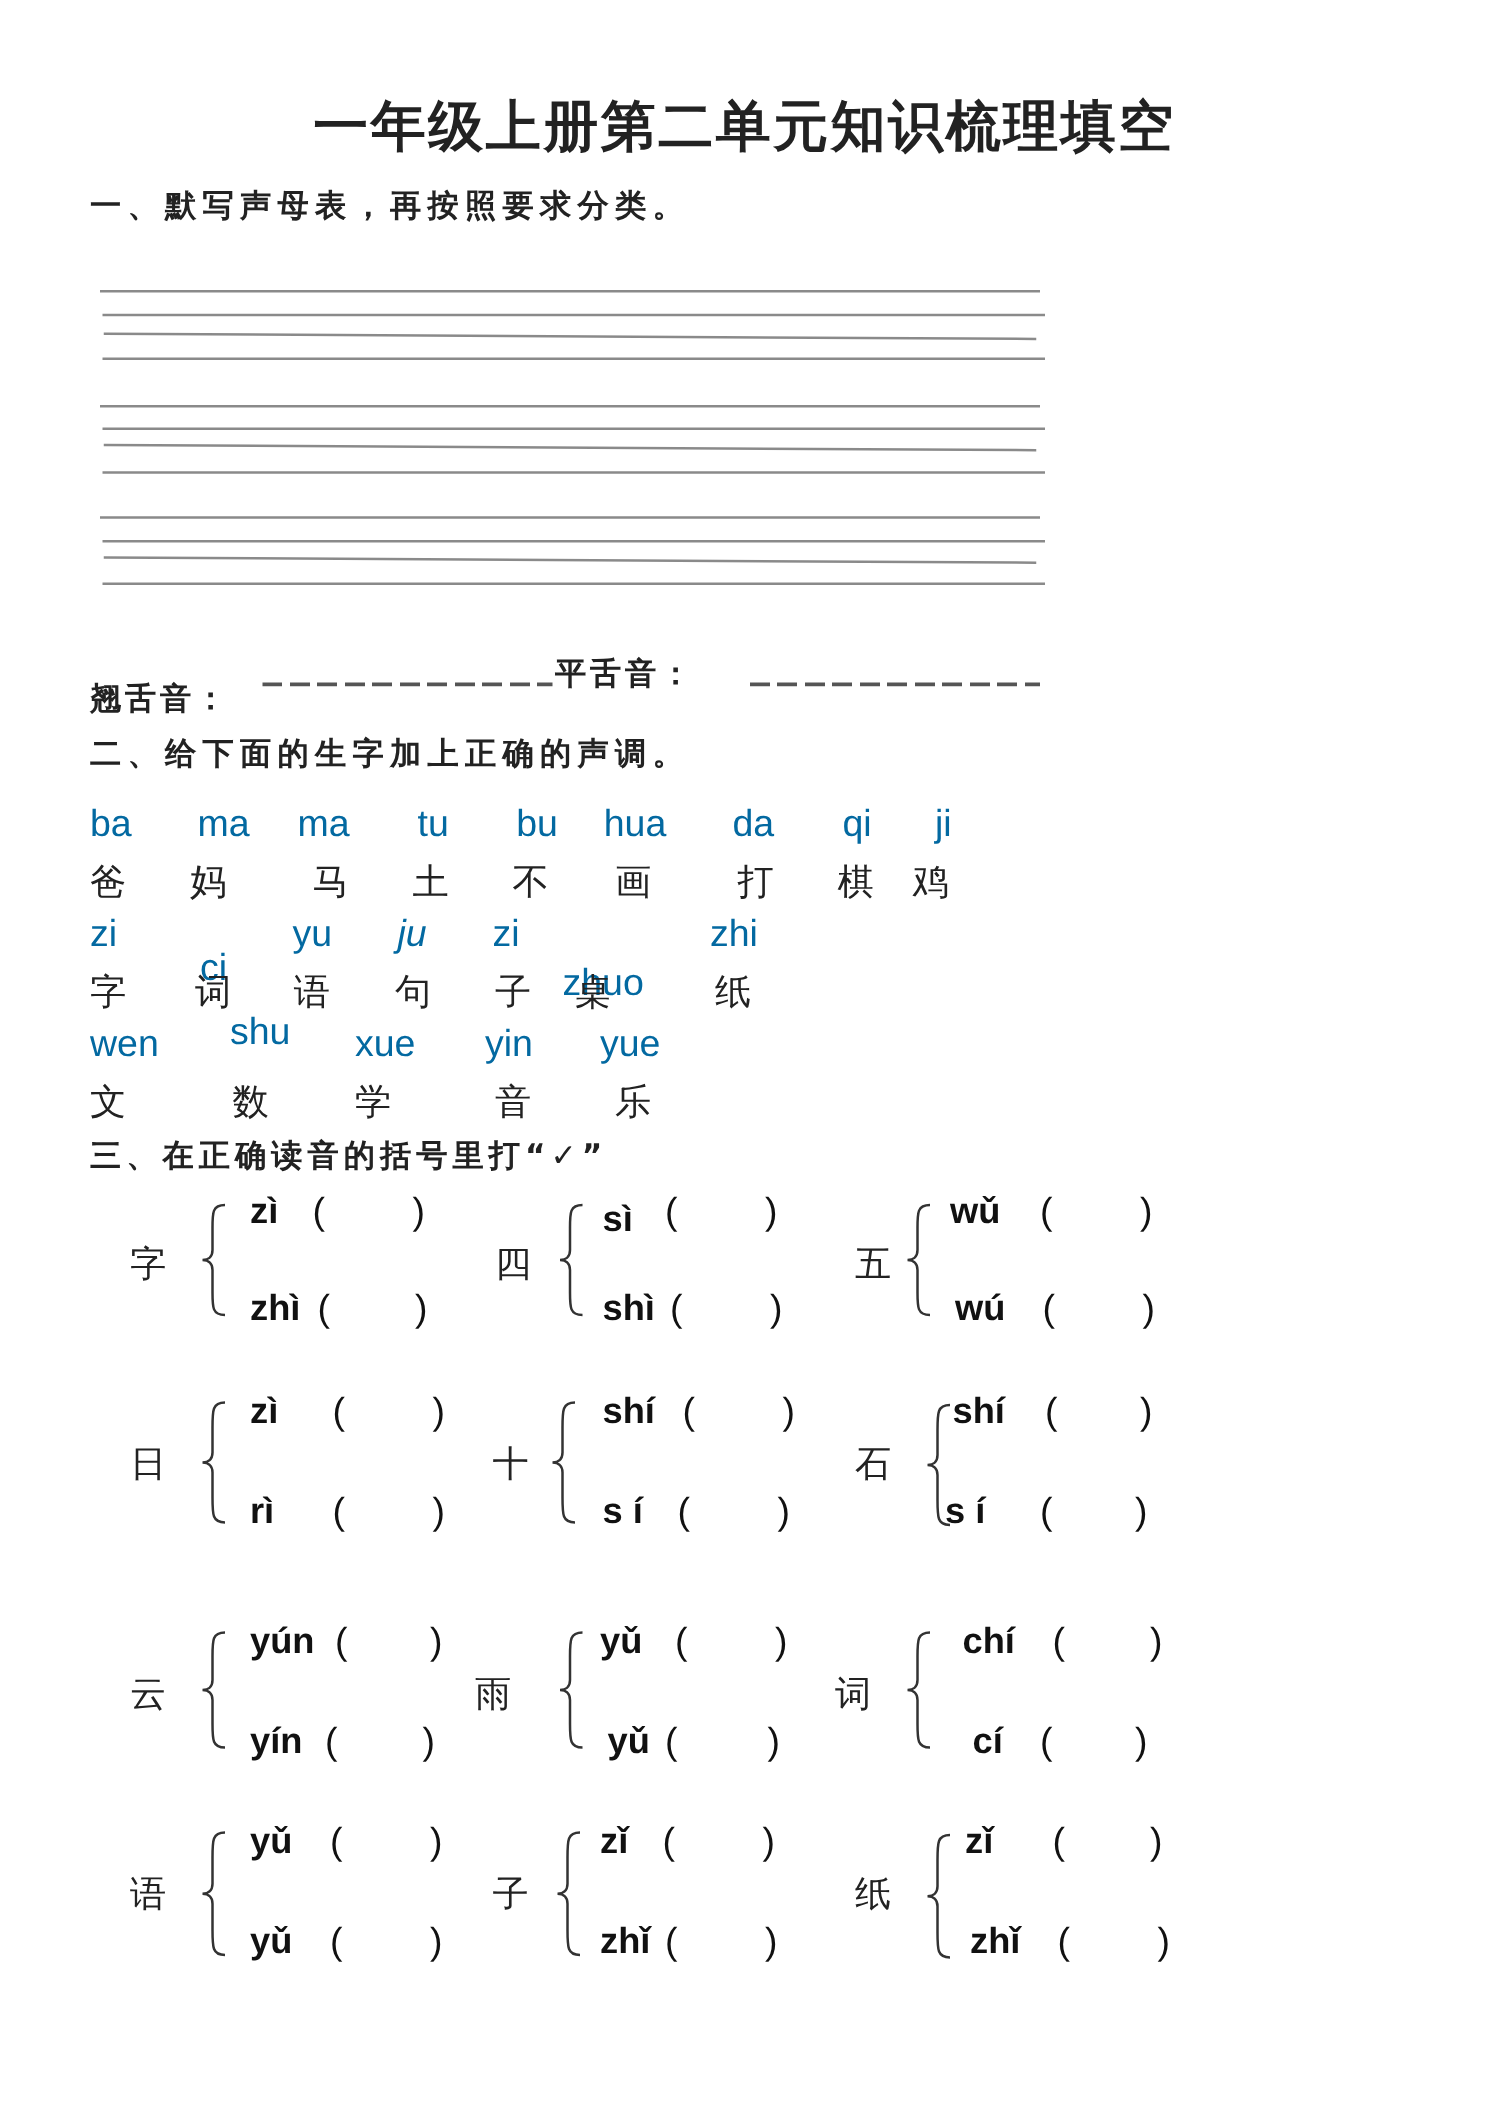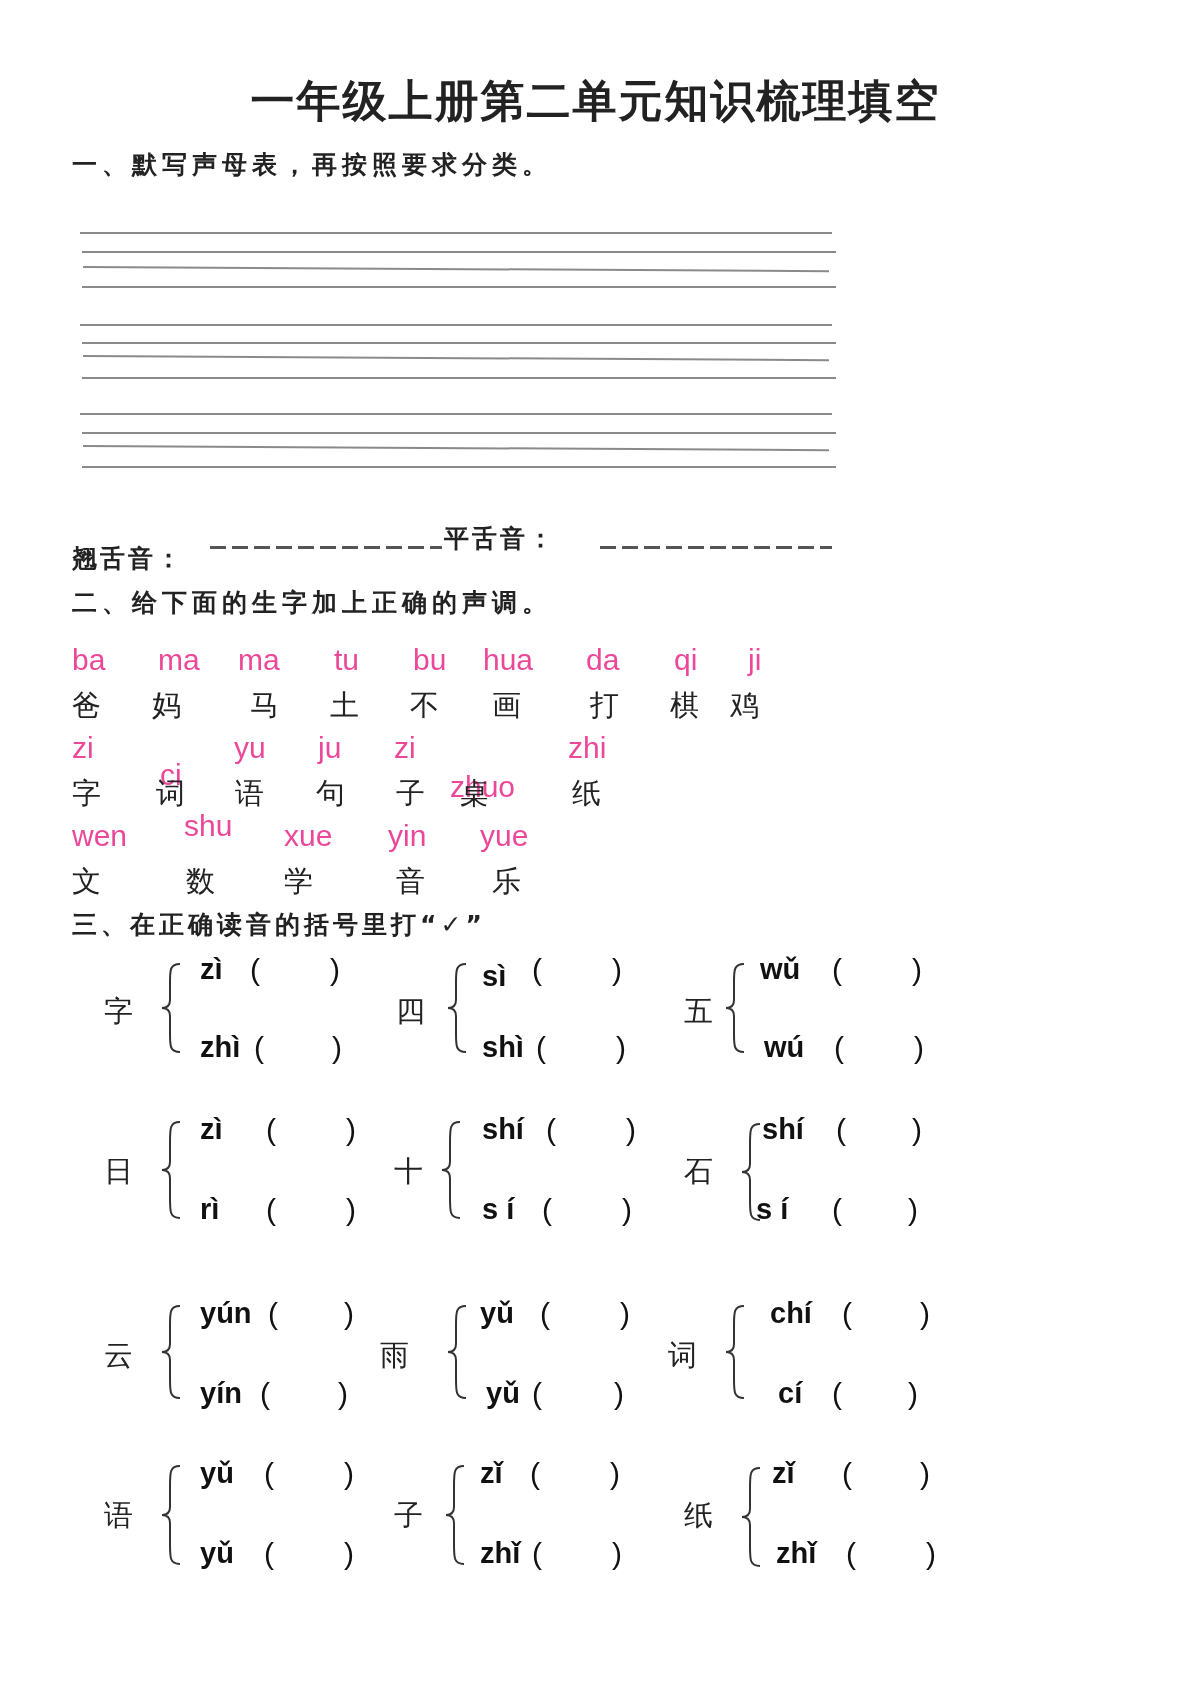--- a/index.html
+++ b/index.html
@@ -6,21 +6,21 @@
   body { width: 1191px; height: 1684px; position: relative; overflow: hidden;
          font-family: "DejaVu Sans", "Liberation Sans", sans-serif; color: #1a1a1a; }
   .abs { position: absolute; white-space: nowrap; }
   .title { left: 0; width: 1191px; top: 72px; text-align: center; font-size: 44px;
            font-weight: bold; letter-spacing: 2px; color: #222; }
   .sec { font-size: 25px; font-weight: bold; letter-spacing: 5px; color: #222; }
   .rule { position: absolute; height: 2px; background: #8a8a8a; }
   .dash-label { font-size: 25px; font-weight: bold; letter-spacing: 3px; color: #222; }
   .dash { position: absolute; height: 3px;
           background: repeating-linear-gradient(to right, #555 0 16px, transparent 16px 22px); }
-  .py { font-family: "Liberation Sans", sans-serif; font-size: 30px; color: #ec4899; }
+  .py { font-family: "Liberation Sans", sans-serif; font-size: 30px; color: #0369a1; }
   .hz { font-size: 29px; color: #222; }
   .opt { font-family: "Liberation Sans", sans-serif; font-size: 29px; font-weight: bold; color: #111; }
   .paren { font-family: "Liberation Sans", sans-serif; font-size: 30px; color: #111; }
   .brace { position: absolute; }
   .brace svg { display: block; }
 </style>
 </head>
 <body>
 
 <div class="abs title">一年级上册第二单元知识梳理填空</div>
@@ -72,21 +72,21 @@
   <span class="abs hz" style="left:492px; top:686px;">画</span>
   <span class="abs hz" style="left:590px; top:686px;">打</span>
   <span class="abs hz" style="left:670px; top:686px;">棋</span>
   <span class="abs hz" style="left:730px; top:686px;">鸡</span>
 </div>
 
 <div>
   <span class="abs py" style="left:72px;  top:731px;">zi</span>
   <span class="abs py" style="left:160px; top:731px;margin-top:27px;">ci</span>
   <span class="abs py" style="left:234px; top:731px;">yu</span>
-  <span class="abs py" style="left:318px; top:731px;">ju</span>
+  <span class="abs py" style="left:318px; top:731px;font-style:italic;">ju</span>
   <span class="abs py" style="left:394px; top:731px;">zi</span>
   <span class="abs py" style="left:450px; top:731px;margin-top:39px;">zhuo</span>
   <span class="abs py" style="left:568px; top:731px;">zhi</span>
 
   <span class="abs hz" style="left:72px;  top:774px;">字</span>
   <span class="abs hz" style="left:156px; top:774px;">词</span>
   <span class="abs hz" style="left:235px; top:774px;">语</span>
   <span class="abs hz" style="left:316px; top:774px;">句</span>
   <span class="abs hz" style="left:396px; top:774px;">子</span>
   <span class="abs hz" style="left:460px; top:774px;">桌</span>

